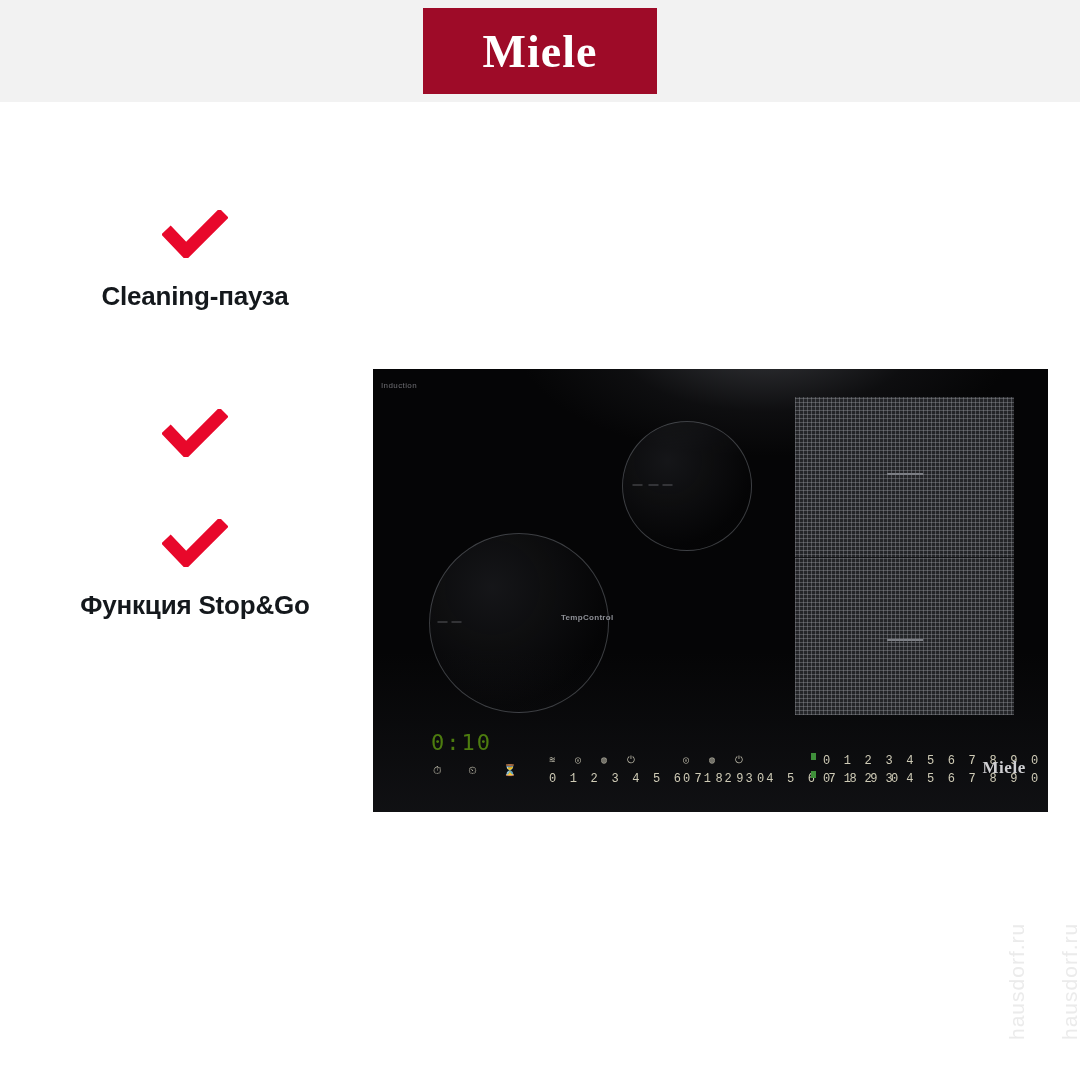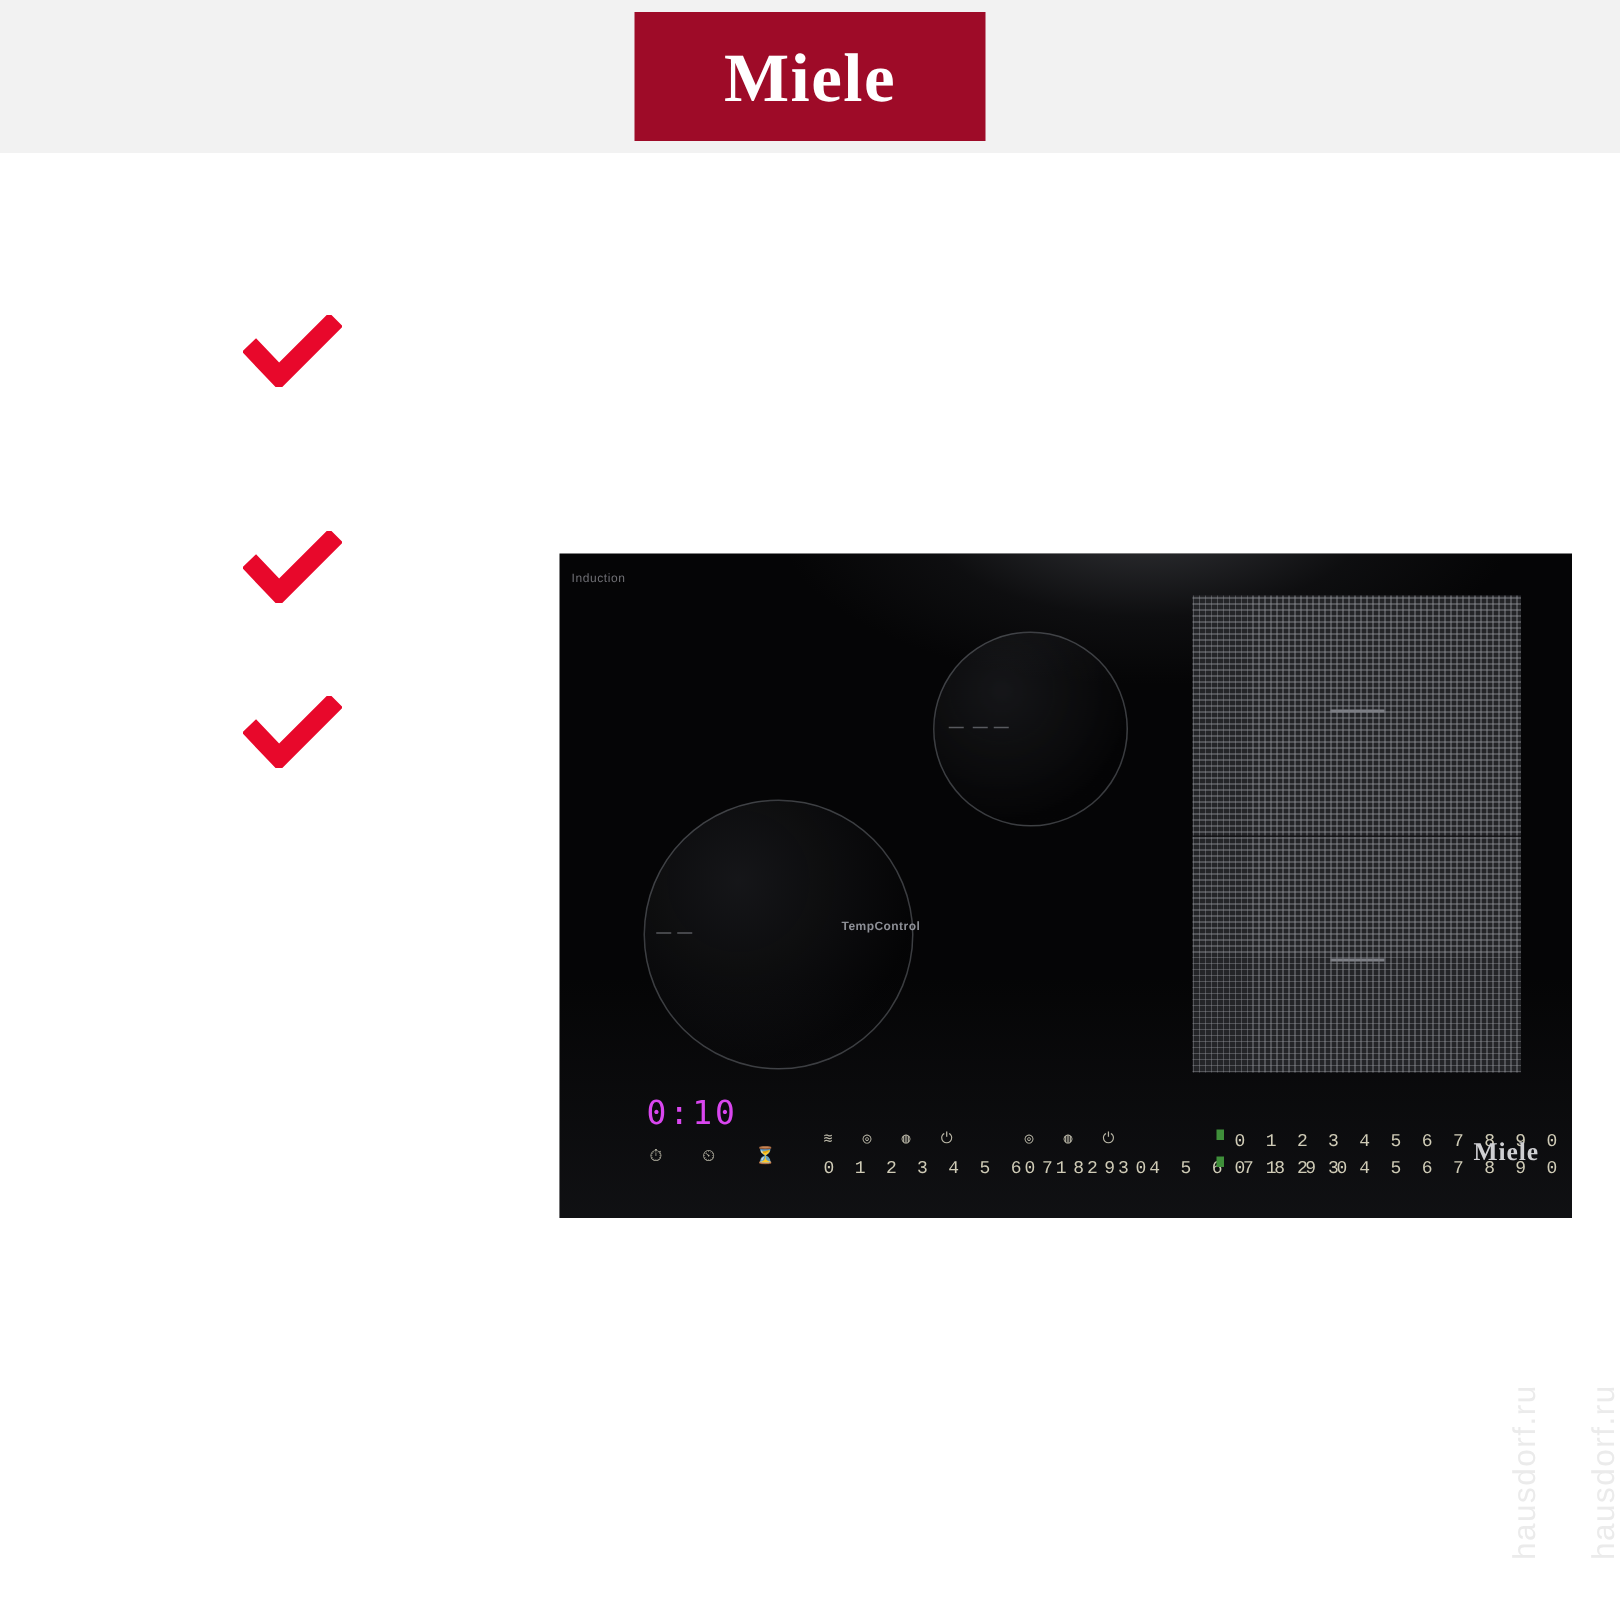--- a/index.html
+++ b/index.html
@@ -180,21 +180,21 @@
     position: absolute;
     left: 0;
     bottom: 0;
     width: 675px;
     height: 92px;
   }
   .display {
     position: absolute;
     left: 58px;
     top: 10px;
-    color: #d946ef;
+    color: #4d7c0f;
     font-family: "DejaVu Sans Mono", monospace;
     font-size: 22px;
     letter-spacing: 2px;
   }
   .timer-icons {
     position: absolute;
     left: 60px;
     top: 44px;
     color: #b9b6a6;
     font-family: "DejaVu Sans Mono", monospace;
@@ -250,32 +250,34 @@
 <div class="brand-box">
   <span class="brand-text">Miele</span>
 </div>
 
 <div class="features">
 
   <div class="feature f1">
     <svg class="check" viewBox="0 0 66 48">
       <path d="M4 20 L24 41 L62 3" fill="none" stroke="#e8082b" stroke-width="13" stroke-linecap="butt" stroke-linejoin="miter"></path>
     </svg>
+    <div class="feature-label">Cleaning-пауза</div>
   </div>
 
   <div class="feature f2">
     <svg class="check" viewBox="0 0 66 48">
       <path d="M4 20 L24 41 L62 3" fill="none" stroke="#e8082b" stroke-width="13" stroke-linecap="butt" stroke-linejoin="miter"></path>
     </svg>
   </div>
 
   <div class="feature f3">
     <svg class="check" viewBox="0 0 66 48">
       <path d="M4 20 L24 41 L62 3" fill="none" stroke="#e8082b" stroke-width="13" stroke-linecap="butt" stroke-linejoin="miter"></path>
     </svg>
+    <div class="feature-label">Функция Stop&amp;Go</div>
   </div>
 
 </div>
 
 <div class="hob">
   <div class="hob-gloss"></div>
   <div class="hob-gloss2"></div>
 
   <div class="induction-label">Induction</div>
 

